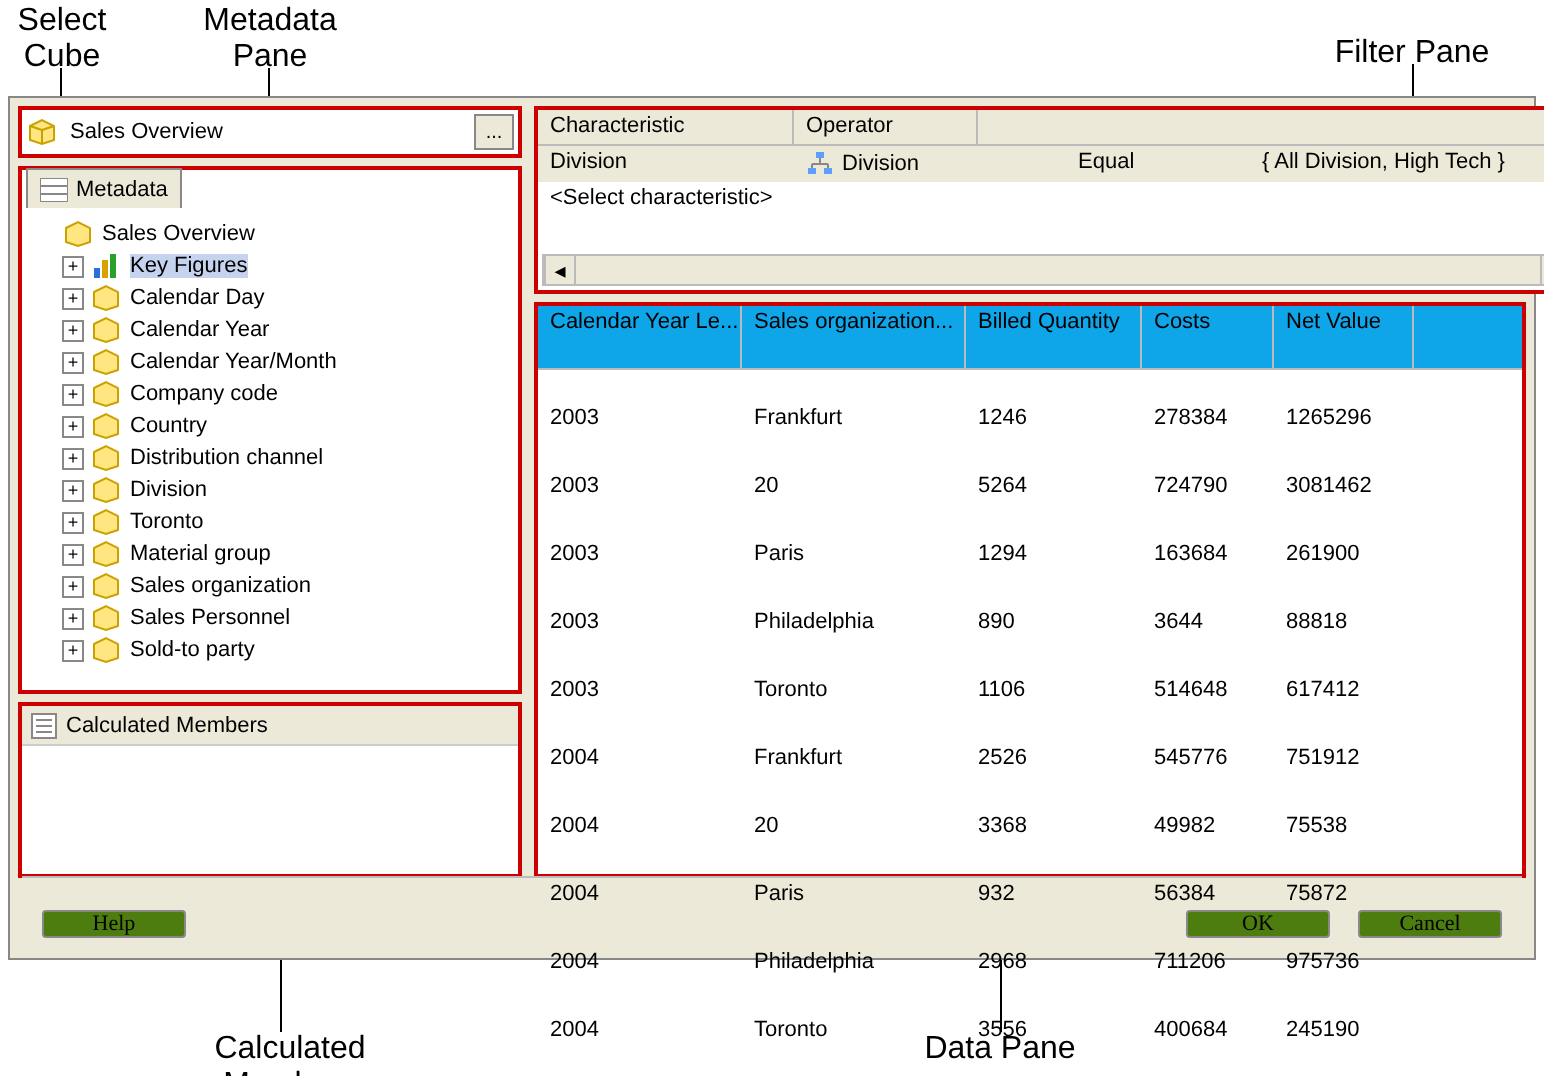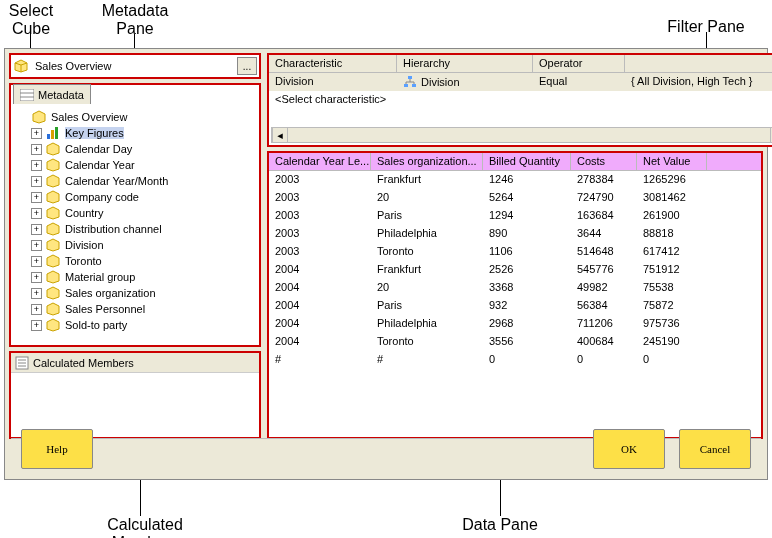--- a/index.html
+++ b/index.html
@@ -133,38 +133,38 @@
     background:#ece9d8; border-left:1px solid #bbb; border-right:1px solid #bbb;
     display:flex; align-items:center; justify-content:center;
   }
   .data-pane {
     position: absolute;
     left: 262px; top: 102px;
     width: 496px; height: 288px;
     background: #fff;
   }
   .data-header {
-    display:flex; height: 18px;
-    background: #f0abfc; border-bottom: 1px solid #bbb;
+    display:flex; height: 32px;
+    background: #0ea5e9; border-bottom: 1px solid #bbb;
   }
   .data-header div {
     border-right: 1px solid #bbb;
     padding: 2px 6px;
     overflow:hidden; white-space:nowrap;
   }
-  .data-row { display:flex; height:18px; }
+  .data-row { display:flex; height:18px;margin-top:16px; }
   .data-row div { padding: 2px 6px; overflow:hidden; white-space:nowrap;}
   .dc1 { width: 102px; }
   .dc2 { width: 112px; }
   .dc3 { width: 88px; }
   .dc4 { width: 66px; }
   .dc5 { width: 70px; }
   .btn {
-    position:absolute; width:72px; height:40px;
-    background:#fde047; border:1px solid #888;
+    position:absolute; width:72px; height:14px;
+    background:#4d7c0f; border:1px solid #888;
     font: 11px Tahoma; cursor:pointer;
     border-radius:2px;
   }
   .help-btn { left:16px; bottom:10px; }
   .ok-btn { right:102px; bottom:10px;margin-top:32px; }
   .cancel-btn { right:16px; bottom:10px; }
   .divider {
      position:absolute; left:6px; right:6px; bottom:40px;
      height:1px; background:#bbb;
   }
@@ -357,21 +357,20 @@
             <line x1="3" y1="10" x2="11" y2="10" stroke="#888"></line>
           </svg>
       </span>
       <span>Calculated Members</span>
     </div>
   </div>
 
   <div class="filter-pane red-box">
     <div class="filter-header">
       <div class="col-char">Characteristic</div>
-      <div class="col-hier">Hierarchy</div>
       <div class="col-op">Operator</div>
     </div>
     <div id="filter-rows">
         <div class="filter-row" style="background: rgb(236, 233, 216);">
           <div class="col-char">Division</div>
           <div class="col-hier hier-cell">
             <span style="display:inline-flex;width:14px;height:12px;">
               <svg viewBox="0 0 14 12">
                 <rect x="5" y="0" width="4" height="3" fill="#5aa0ff"></rect>
                 <rect x="1" y="8" width="4" height="3" fill="#5aa0ff"></rect>

